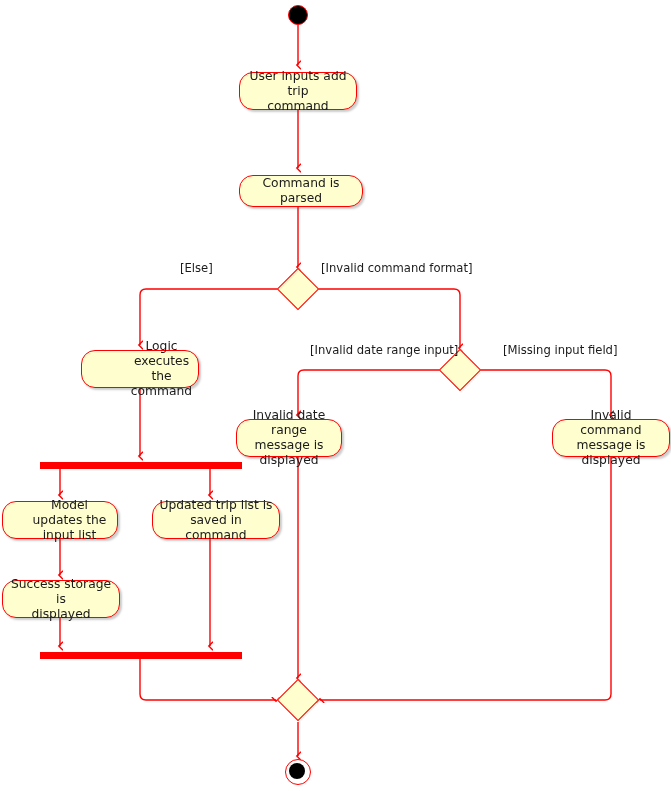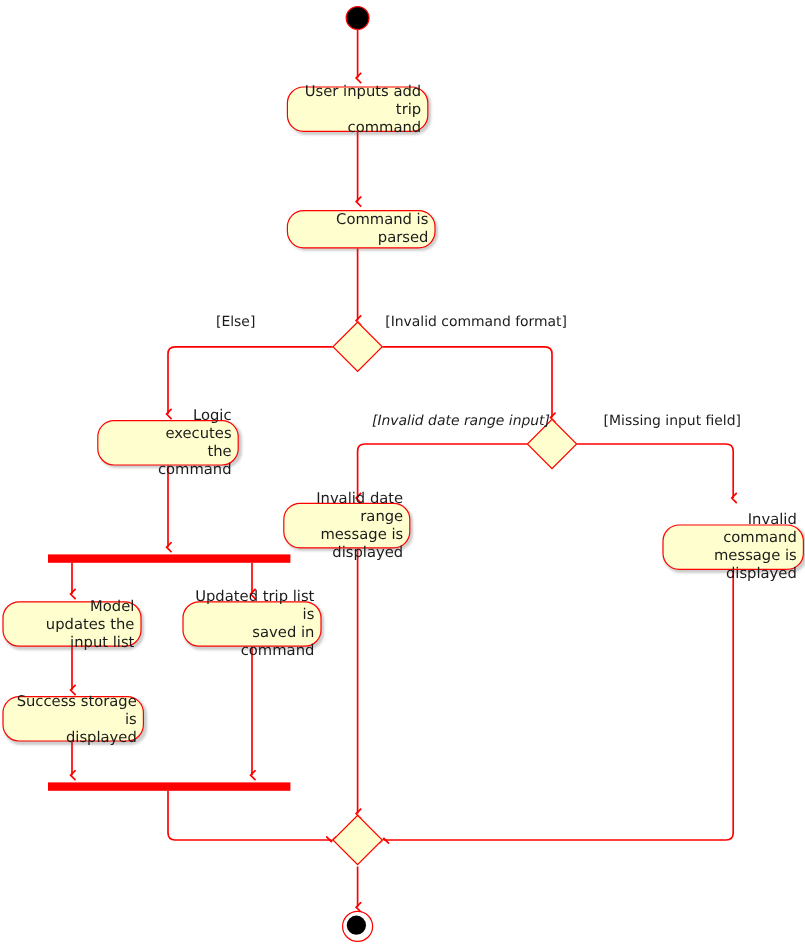--- a/index.html
+++ b/index.html
@@ -27,21 +27,21 @@
   
   .activity {
     position: absolute;
     box-sizing: border-box;
     background: #FEFECE;
     border: 1.4px solid #FF0000;
     border-radius: 14px;
     color: #1b1b1b;
     font-size: 12.3px;
     line-height: 15px;
-    text-align: right;
+    text-align: center;
     display: flex;
     align-items: center;
     justify-content: center;
     padding: 2px 5px;
     box-shadow: 2px 2px 2px rgba(90,90,90,0.30);
     z-index: 3;
   }
   .activity span { display: block; width: 100%; }
 
   
@@ -166,40 +166,40 @@
       <span>Command is parsed</span>
     </div>
   </div>
 
   <div class="diamond" style="left:283px; top:274px;"></div>
 
   <div class="diamond" style="left:445px; top:355px;"></div>
 
   <div class="guard" style="left:180px; top:261px;text-align:center;">[Else]</div>
   <div class="guard" style="left:321px; top:261px;">[Invalid command format]</div>
-  <div class="guard" style="left:310px; top:343px;font-style:italic;">[Invalid date range input]</div>
+  <div class="guard" style="left:310px; top:343px;">[Invalid date range input]</div>
   <div class="guard" style="left:503px; top:343px;">[Missing input field]</div>
 
   <div class="activity" style="left:81px; top:350px; width:118px; height:38px;padding-left:48px;">
     <div>
       <span>Logic executes the</span>
       <span>command</span>
     </div>
   </div>
 
   <div class="bar" style="left:40px; top:462px; width:202px;"></div>
 
   <div class="activity" style="left:2px; top:501px; width:116px; height:38px;padding-left:24px;">
     <div>
       <span>Model updates the</span>
       <span>input list</span>
     </div>
   </div>
 
-  <div class="activity" style="left:152px; top:501px; width:116px; height:38px;">
+  <div class="activity" style="left:152px; top:501px; width:128px; height:38px;">
     <div>
       <span>Updated trip list is</span>
       <span>saved in command</span>
     </div>
   </div>
 
   <div class="activity" style="left:2px; top:580px; width:118px; height:38px;">
     <div>
       <span>Success storage is</span>
       <span>displayed</span>
@@ -208,21 +208,21 @@
 
   <div class="bar" style="left:40px; top:652px; width:202px;"></div>
 
   <div class="activity" style="left:236px; top:419px; width:106px; height:38px;">
     <div>
       <span>Invalid date range</span>
       <span>message is displayed</span>
     </div>
   </div>
 
-  <div class="activity" style="left:552px; top:419px; width:118px; height:38px;margin-top:18px;">
+  <div class="activity" style="left:552px; top:419px; width:118px; height:38px;">
     <div>
       <span>Invalid command</span>
       <span>message is displayed</span>
     </div>
   </div>
 
   <div class="diamond" style="left:283px; top:685px;"></div>
 
   <div class="end-node" style="left:285px; top:759px;"></div>
 

